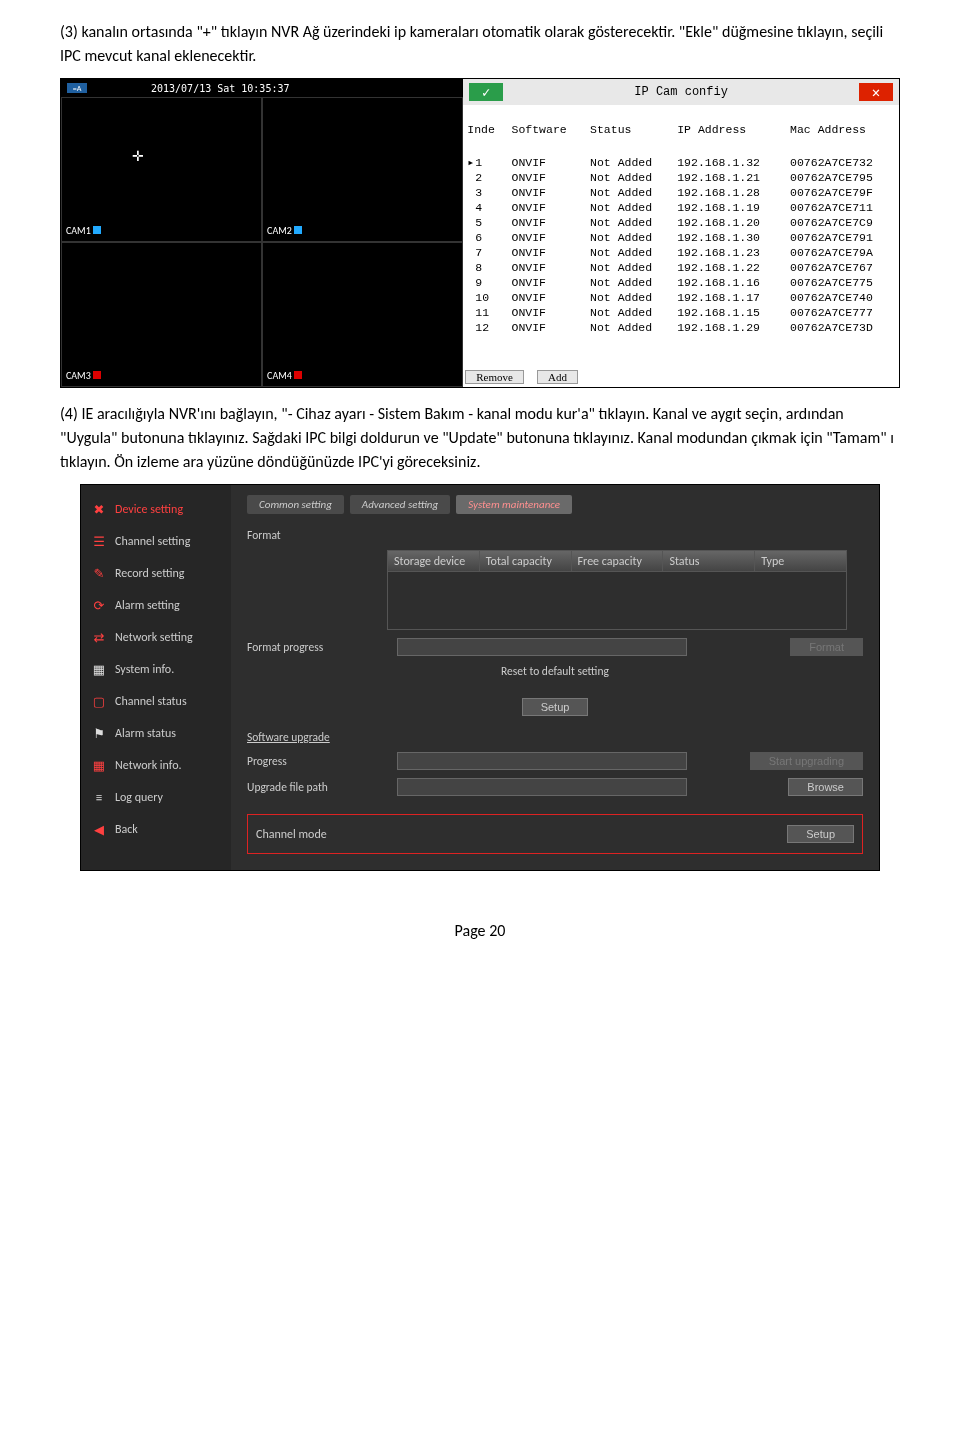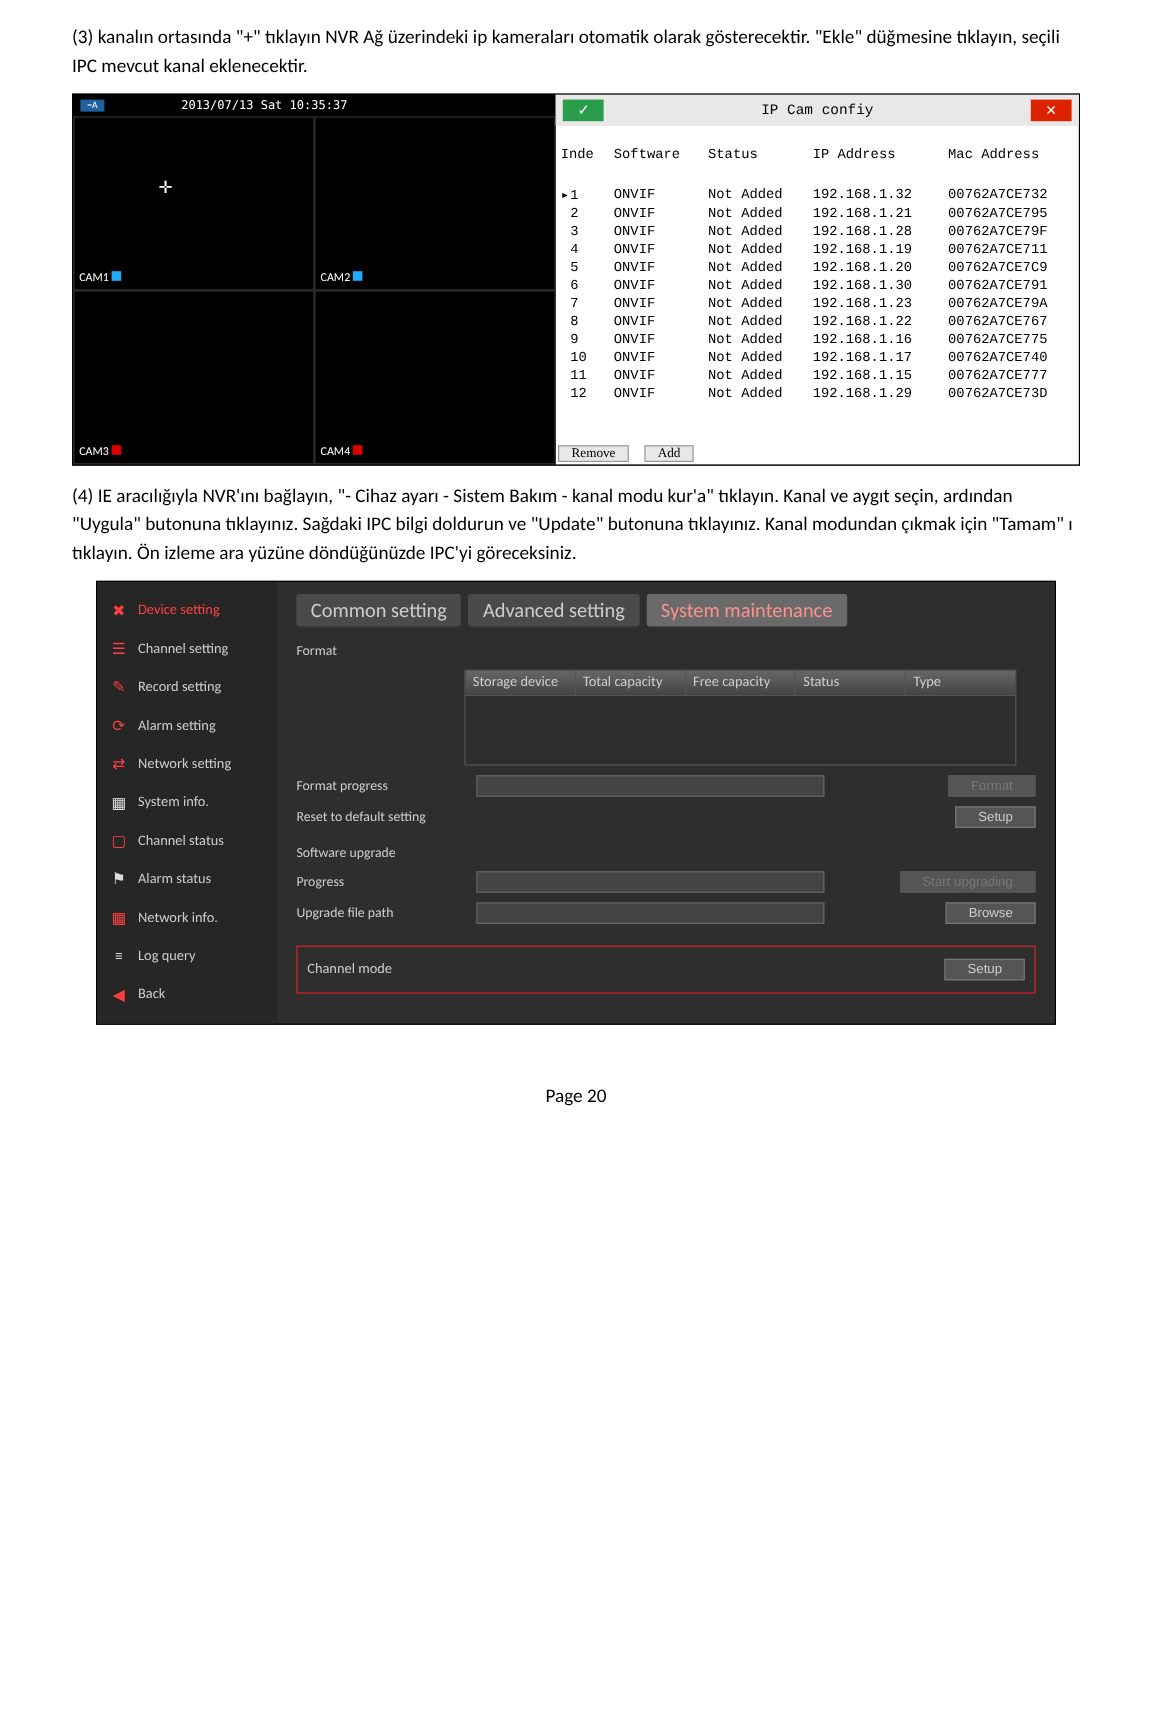--- a/index.html
+++ b/index.html
@@ -36,21 +36,21 @@
   .s2-body { display: flex; }
   .s2-sidebar { width: 150px; background: #262626; padding: 8px 0 8px 0; }
   .s2-side-item { display: flex; align-items: center; padding: 8px 10px; gap: 8px; cursor: pointer; }
   .s2-side-item.active { color: #ff4040; }
   .side-ico { width: 16px; height: 16px; display: inline-flex; align-items: center; justify-content: center; font-size: 13px; }
   .side-ico.red { color: #ff4040; }
   .side-ico.white { color: #ddd; }
 
   .s2-main { flex: 1; padding: 10px 16px 16px 16px; }
   .s2-tabs { display: flex; gap: 6px; margin-bottom: 14px; }
-  .s2-tab { background: #4a4a4a; padding: 3px 12px; font-size: 17px; border-radius: 2px; }
+  .s2-tab { background: #4a4a4a; padding: 3px 12px; font-size: 11px; border-radius: 2px; font-style: italic; }
   .s2-tab.active { background: #6a6a6a; color: #ff9090; }
 
   .s2-row { display: flex; align-items: center; margin: 8px 0; gap: 10px; font-size: 11.5px; }
   .s2-label { width: 140px; }
   .s2-select { flex: 1; max-width: 360px; background: #444; border: 1px solid #666; color: #ccc; padding: 2px 6px; display: flex; justify-content: space-between; align-items: center; }
   .s2-table { margin: 4px 0 4px 140px; border: 1px solid #555; width: 460px; height: 80px; }
   .s2-thead { display: flex; background: linear-gradient(#666,#444); border-bottom: 1px solid #555; }
   .s2-th { flex: 1; padding: 3px 6px; border-right: 1px solid #555; font-size: 12px; }
   .s2-th:last-child { border-right: none; }
   .s2-input-slim { background: #444; border: 1px solid #666; height: 18px; width: 290px; }
@@ -276,27 +276,27 @@
           </div>
         </div>
 
         <div class="s2-row">
           <span class="s2-label">Format progress</span>
           <div class="s2-input-slim"></div>
           <div style="flex:1"></div>
           <button class="s2-btn disabled">Format</button>
         </div>
 
-        <div class="s2-row" style="">
+        <div class="s2-row" style="flex-direction:column;">
           <span class="s2-label" style="width:auto;">Reset to default setting</span>
           <div style="flex:1"></div>
           <button class="s2-btn">Setup</button>
         </div>
 
-        <div class="s2-row" style="margin-top:14px;">
+        <div class="s2-row" style="margin-top:14px;text-decoration:underline;">
           <span class="s2-label" style="width:auto;">Software upgrade</span>
         </div>
         <div class="s2-row">
           <span class="s2-label">Progress</span>
           <div class="s2-input-slim"></div>
           <div style="flex:1"></div>
           <button class="s2-btn disabled">Start upgrading</button>
         </div>
         <div class="s2-row">
           <span class="s2-label">Upgrade file path</span>

